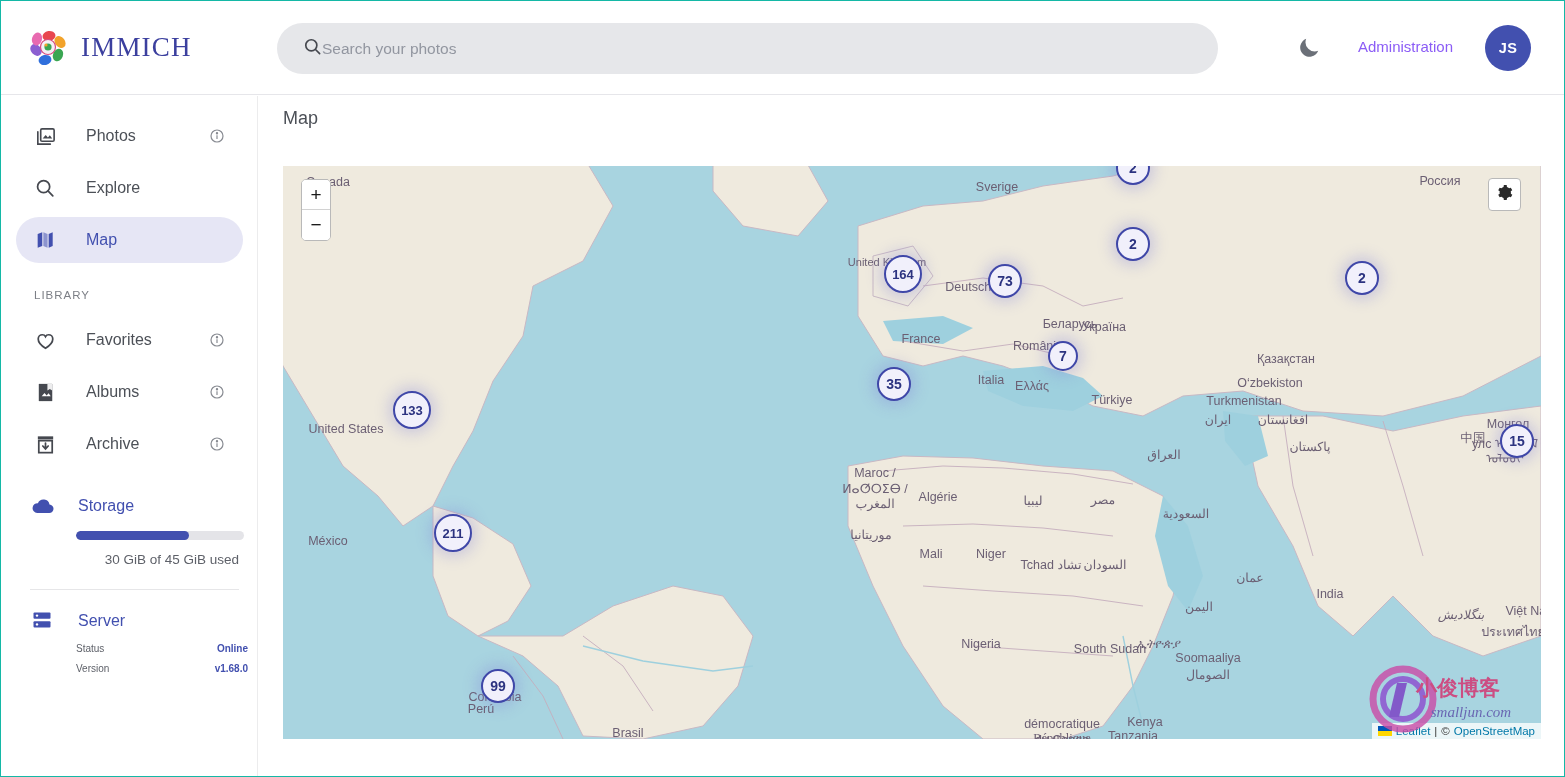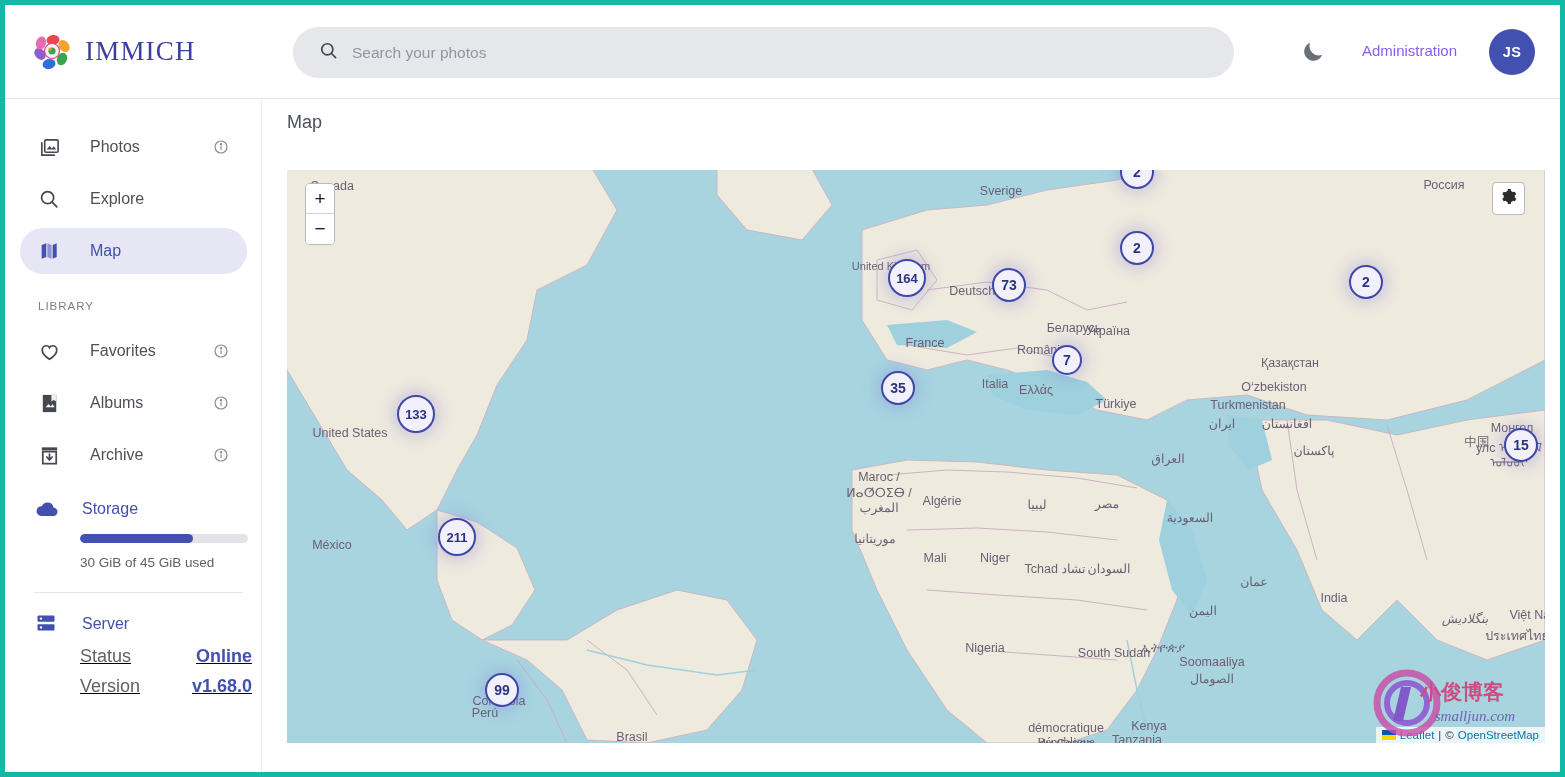--- a/index.html
+++ b/index.html
@@ -6,21 +6,21 @@
   html, body {
     width: 1565px; height: 777px;
     background: #ffffff;
     font-family: "Liberation Sans", sans-serif;
     overflow: hidden;
   }
   #app {
     position: relative;
     width: 1565px; height: 777px;
     background: #ffffff;
-    border: 5px solid #14b8a6;
+    border: 1px solid #14b8a6;
     overflow: hidden;
   }
 
   
   #header {
     position: absolute; top: 0; left: 0;
     width: 1563px; height: 94px;
     background: #ffffff;
     border-bottom: 1px solid #e6e6ea;
     display: flex; align-items: center;
@@ -29,24 +29,24 @@
     display: flex; align-items: center; gap: 12px;
     margin-left: 28px; width: 242px;
   }
   #logo-mark { width: 40px; height: 40px; position: relative; flex: none; }
   #logo-text {
     font-family: "Liberation Serif", serif;
     font-size: 27px; letter-spacing: 1.2px;
     color: #3b3f9e; font-weight: 400;
   }
   #search-box {
-    position: absolute; left: 288px; top: 22px;
+    position: absolute; left: 276px; top: 22px;
     width: 941px; height: 51px;
     background: #e6e7ea; border-radius: 26px;
-    display: flex; align-items: center; gap: 14px;
+    display: flex; align-items: center; 
     padding: 0 26px;
   }
   #search-input {
     border: none; outline: none; background: transparent;
     font-family: "Liberation Sans", sans-serif;
     font-size: 15.5px; color: #44474e; width: 100%;
   }
   #search-input::placeholder { color: #9296a0; }
   #theme-toggle {
     position: absolute; left: 1295px; top: 34px;
@@ -64,21 +64,21 @@
     font-size: 14.5px; font-weight: bold; letter-spacing: .5px;
     cursor: pointer;
   }
 
   
   #sidebar {
     position: absolute; left: 1px; top: 95px;
     width: 256px; height: 681px;
     background: #ffffff;
     border-right: 1px solid #ececed;
-    padding-top: 24px;
+    padding-top: 17px;
   }
   .nav-item {
     position: relative; display: flex; align-items: center;
     height: 46px; margin: 0 14px 6px 14px;
     border-radius: 23px; padding-left: 16px; cursor: pointer;
   }
   .nav-item.active { background: #e6e6f5; }
   .nav-icon {
     width: 26px; height: 26px; flex: none;
     display: flex; align-items: center; justify-content: center;
@@ -90,41 +90,40 @@
   }
   .nav-item.active .nav-label { color: #4250af; }
   .nav-info {
     position: absolute; right: 18px; width: 16px; height: 16px;
     color: #888b92; cursor: pointer;
   }
   #library-heading {
     font-size: 11.5px; letter-spacing: 1px; color: #7c7f86;
     margin: 26px 0 16px 32px;
   }
-  #storage-block { margin: 18px 0 0 0; padding: 0 18px 0 28px; }
+  #storage-block { margin: 26px 0 0 0; padding: 0 18px 0 28px; text-align: right; }
   .block-head { display: flex; align-items: center; gap: 22px; }
   .block-icon { width: 26px; height: 26px; color: #4250af; flex: none; }
   .block-title { font-size: 16px; color: #4250af; }
   #storage-bar {
     margin: 12px 0 0 46px; width: 168px; height: 9px;
     background: #e4e4e8; border-radius: 5px; overflow: hidden;
   }
   #storage-fill { height: 100%; background: #4250af; border-radius: 5px; }
   #storage-caption {
     margin: 12px 0 0 46px; font-size: 13.5px; color: #5e6169;
   }
   #side-divider {
     margin: 22px 18px 0 28px; height: 1px; background: #e6e6e8;
   }
   #server-block { margin-top: 18px; padding: 0 18px 0 28px; }
   .kv-row {
     display: flex; justify-content: space-between;
     margin: 9px 8px 0 46px; width: 172px;
-    font-size: 18px;
-    text-decoration: underline;
+    font-size: 10px;
   }
   .kv-key { color: #5e6169; }
   .kv-val { color: #4250af; font-weight: bold; }
 
   
   #main {
     position: absolute; left: 257px; top: 95px;
     width: 1306px; height: 681px; background: #ffffff;
   }
   #page-title {

